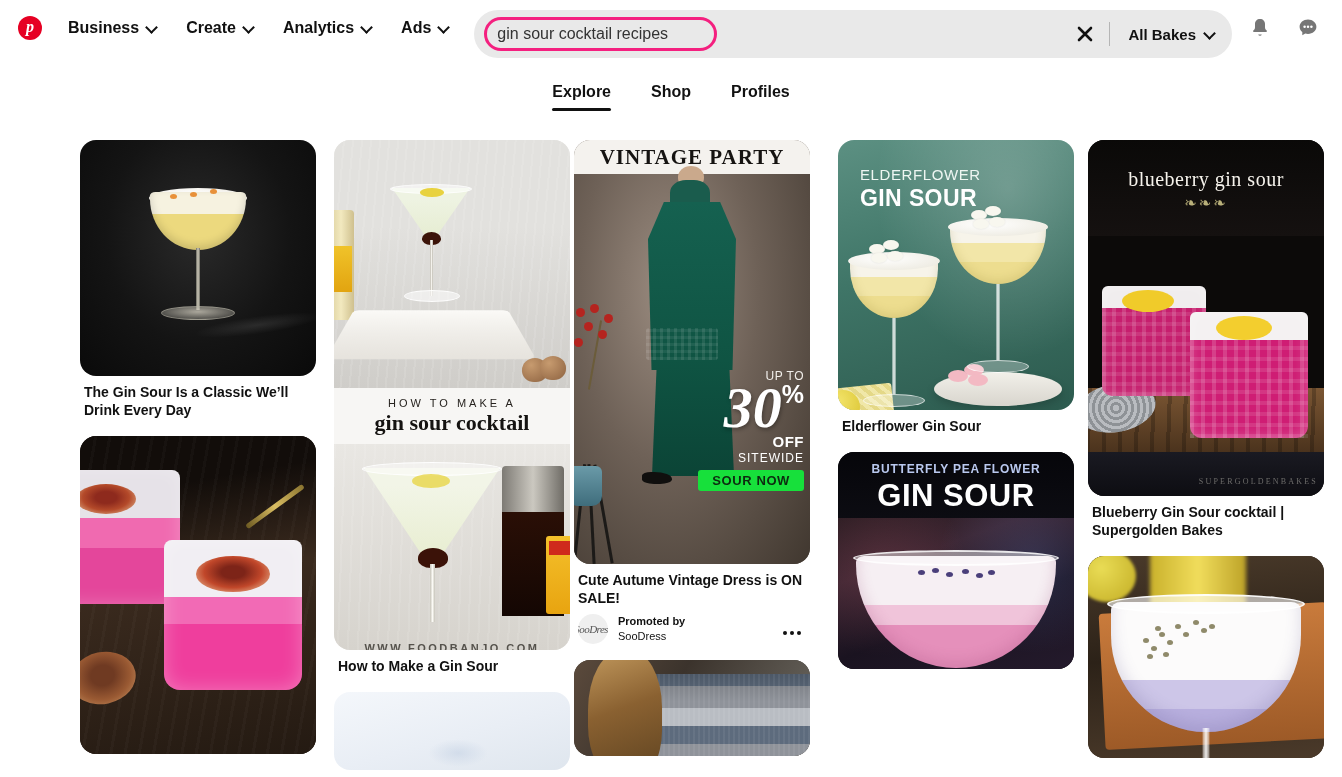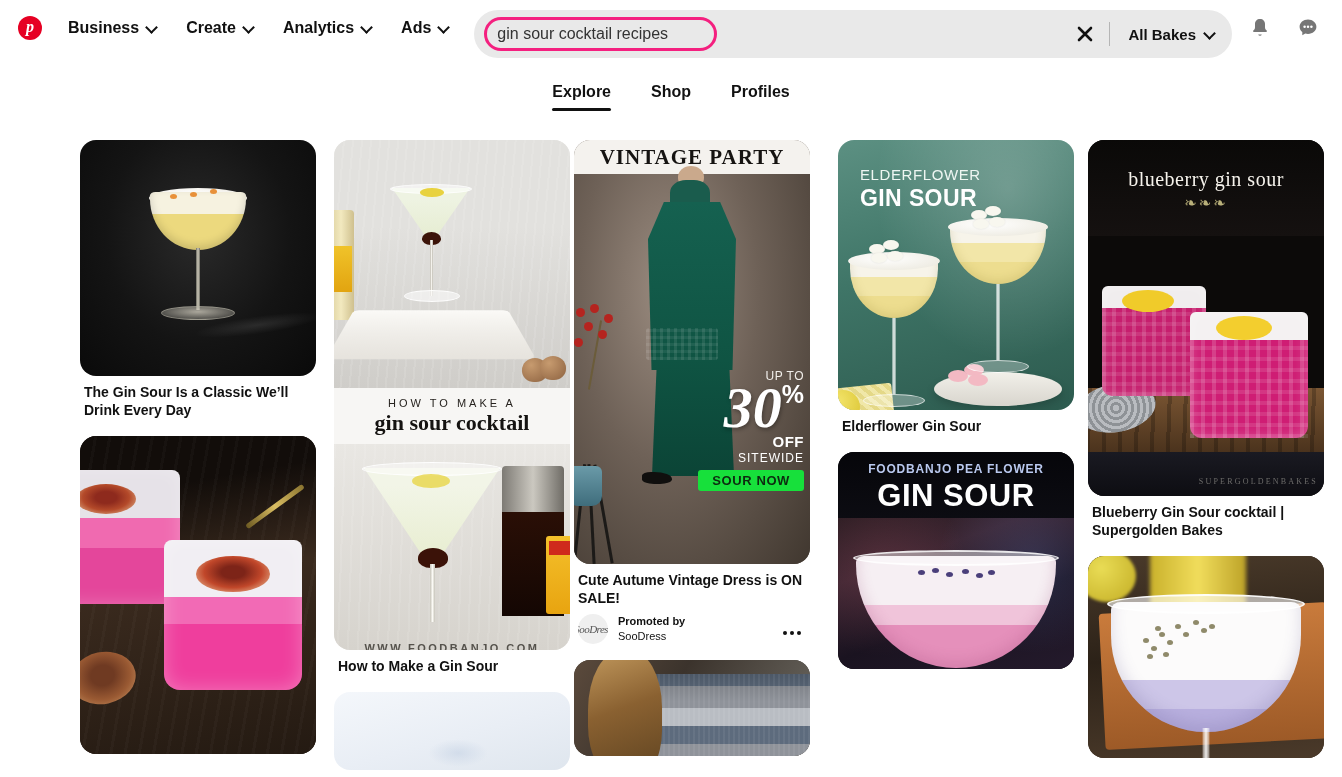--- a/index.html
+++ b/index.html
@@ -806,21 +806,21 @@
             <i style="left:118px;top:338px"></i>
         </div>
       </div>
       <div class="pin-title">Elderflower Gin Sour</div>
     </div>
 
     <div class="pin">
       <div class="pin-img imgH">
         <div class="bar"></div>
         <div class="hdr"></div>
-        <div class="l1">FOODBANJO PEA FLOWER</div>
+        <div class="l1">BUTTERFLY PEA FLOWER</div>
         <div class="l2">GIN SOUR</div>
         <div class="coupeH">
           <div class="bowl"></div>
           <div class="rim"></div>
           <div class="buds">
             <i style="left:0;top:2px"></i>
               <i style="left:14px;top:0"></i>
             <i style="left:28px;top:4px"></i>
               <i style="left:44px;top:1px"></i>
             <i style="left:58px;top:5px"></i>

